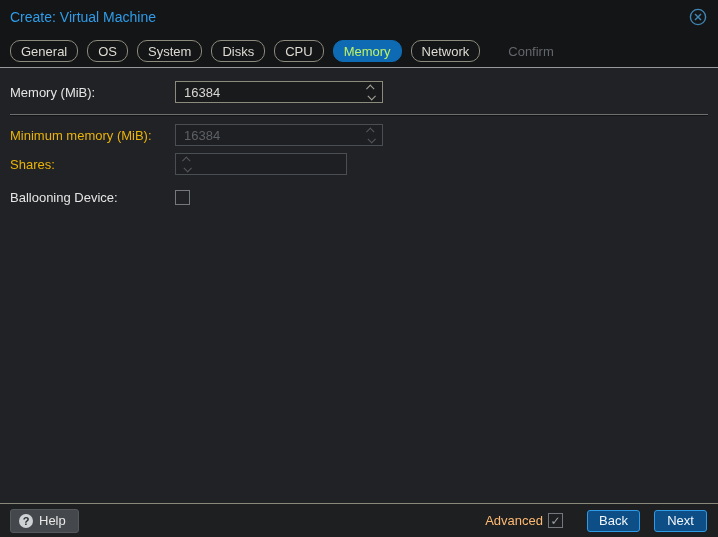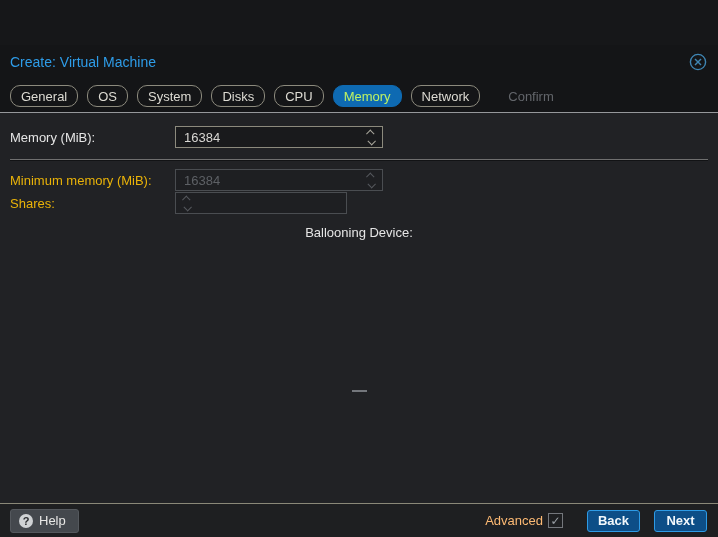--- a/index.html
+++ b/index.html
@@ -21,21 +21,20 @@
     display: flex; flex-direction: column;
     background: #161719;
   }
 
   
   .dlg-header {
     height: 34px; flex: 0 0 auto;
     display: flex; align-items: center;
     padding: 0 10px;
     background: #141517;
-    margin-top: 45px;
   }
   .dlg-title {
     color: var(--accent);
     font-size: 14px;
     flex: 1 1 auto;
   }
   .close-btn {
     width: 20px; height: 20px;
     display: flex; align-items: center; justify-content: center;
     cursor: pointer;
@@ -124,22 +123,22 @@
   .spinner.disabled .chev.down { border-color: #55585d; }
   input::placeholder { color: #5d6065; opacity: 1; }
 
   .separator {
     border: none;
     border-top: 1px solid #6f6f6f;
     box-shadow: 0 1px 0 #121315;
     margin: 11px 0 0 0;
   }
   .gap9 { margin-top: 9px; }
-  .gap7 { margin-top: 1px; align-items: center; }
-  .gap11 { margin-top: 11px; flex-direction: column; }
+  .gap7 { margin-top: 7px; align-items: center; }
+  .gap11 { margin-top: 11px; }
 
   .checkbox {
     width: 15px; height: 15px;
     border: 1px solid #74777c;
     background: transparent;
     display: flex; align-items: center; justify-content: center;
     color: #9ba1a7;
     font-size: 12px; line-height: 1;
     cursor: pointer;
   }
@@ -179,21 +178,20 @@
   .btn-primary {
     width: 53px; height: 22px;
     display: flex; align-items: center; justify-content: center;
     background: var(--primary-button-bg);
     border: 1px solid var(--primary-button-border);
     border-radius: 3px;
     color: #f2f7fb;
     font-size: 13px;
     cursor: pointer;
     margin-left: 14px;
-    font-weight: bold;
   }
 </style>
 </head>
 <body>
 
 <div class="dialog">
 
   <div class="dlg-header">
     <div class="dlg-title">Create: Virtual Machine</div>
     <div class="close-btn">

